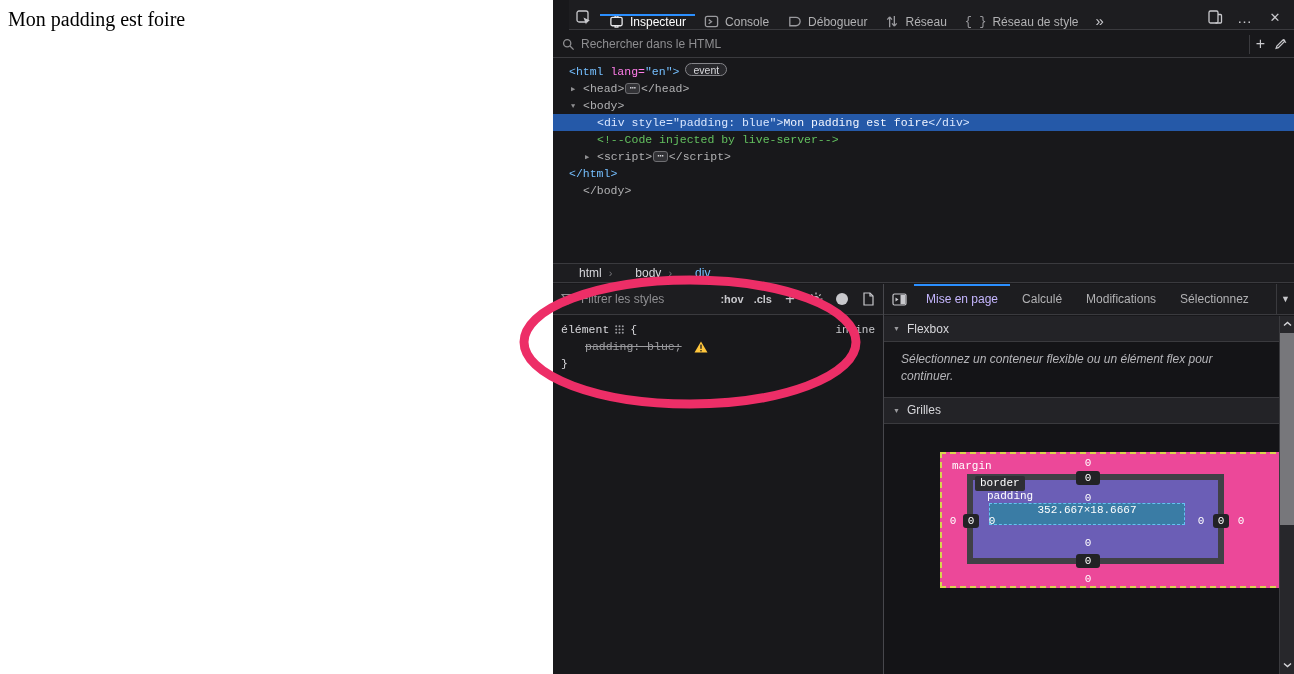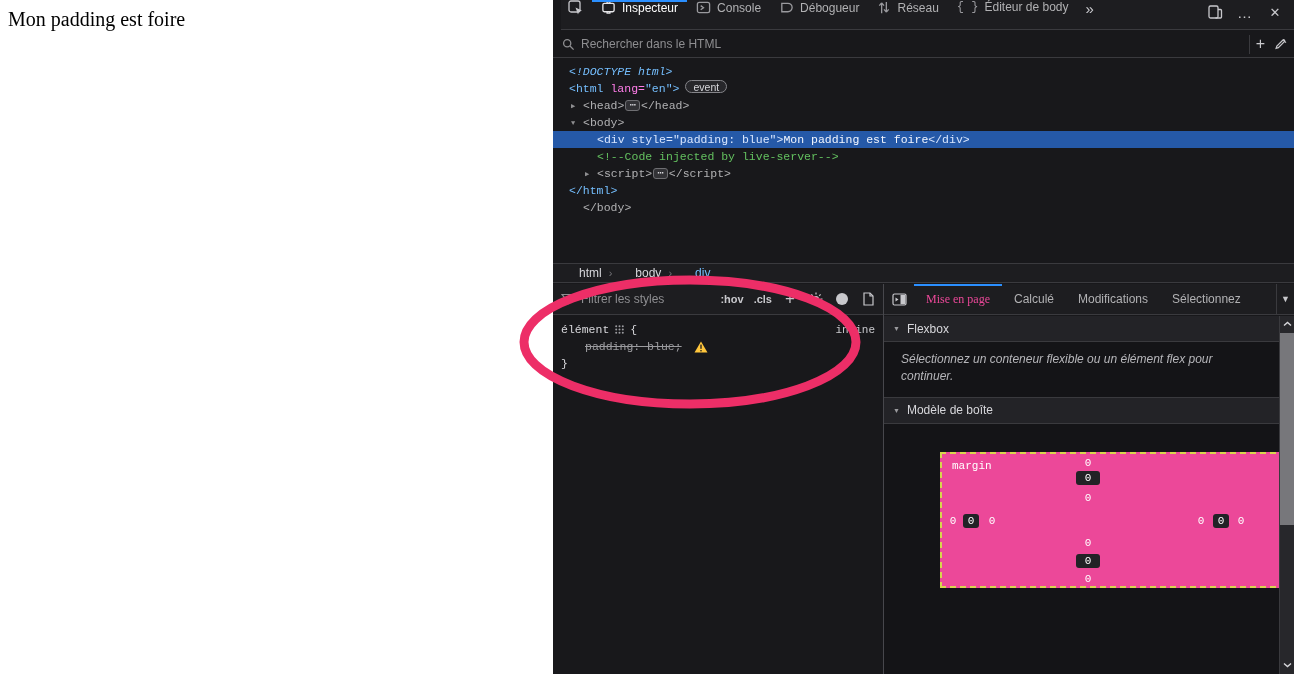--- a/index.html
+++ b/index.html
@@ -8,22 +8,22 @@
 
   
   .page { position:absolute; left:0; top:0; width:553px; height:674px; background:#ffffff; }
   .page-text { margin:8px; font:20px "Liberation Serif", serif; color:#000; }
 
   
   .devtools { position:absolute; left:553px; top:0; width:741px; height:674px;
               background:#18181b; color:#b1b1b3; font-size:12px; }
 
   
-  .dt-toolbar { position:absolute; left:8px; top:0; right:0; height:30px; background:#1d1d20;
-                border-bottom:1px solid #3a3a3e; display:flex; align-items:flex-start; }
+  .dt-toolbar { position:absolute; left:16px; top:0; right:0; height:30px; background:#1d1d20;
+                border-bottom:1px solid #3a3a3e; display:flex; align-items:flex-end; }
   .pick-btn { width:30px; display:flex; align-items:center; justify-content:center; color:#c8c8cc; }
   .vsep { width:1px; background:#3a3a3e; margin:4px 0; }
   .dt-tab { display:flex; align-items:center; gap:6px; padding:0 9px; position:relative; color:#b1b1b3; cursor:default; }
   .dt-tab .ticon { display:flex; color:#9a9a9e; }
   .dt-tab.active { color:#ffffff; }
   .dt-tab.active .ticon { color:#e6e6e9; }
   .dt-tab.active::before { content:""; position:absolute; left:0; right:0; top:0; height:2px; background:#2b8fff; }
   .tab-overflow { display:flex; align-items:center; padding:0 8px; font-size:15px; color:#c8c8cc; }
   .dt-toolbar-right { margin-left:auto; display:flex; align-items:center; gap:4px; padding-right:6px; }
   .tbtn { width:26px; height:24px; display:flex; align-items:center; justify-content:center; color:#c8c8cc; }
@@ -86,21 +86,21 @@
   .rule-source { margin-left:auto; color:#c8c8cc; font:11px "Liberation Mono",monospace; }
   .rule-decl { padding-left:24px; gap:12px; }
   .struck { color:#9b9b9f; text-decoration:line-through; }
 
   
   .layout-pane { flex:1; position:relative; background:#18181b; overflow:hidden; }
   .layout-tabs { height:31px; border-bottom:1px solid #3a3a3e; background:#1d1d20;
                  display:flex; align-items:stretch; }
   .lt-icon { width:30px; display:flex; align-items:center; justify-content:center; color:#c8c8cc; }
   .ltab { display:flex; align-items:center; padding:0 12px; position:relative; color:#b1b1b3; }
-  .ltab.active { color:#ec4899;font-family:Liberation Serif, serif; }
+  .ltab.active { color:#c4b5fd; }
   .ltab.active::before { content:""; position:absolute; left:0; right:0; top:0; height:2px; background:#2b8fff; }
   .ltab-dd { margin-left:auto; width:18px; display:flex; align-items:center; justify-content:center;
              color:#c8c8cc; border-left:1px solid #3a3a3e; font-size:9px; }
   .layout-body { position:absolute; left:0; top:32px; right:15px; bottom:0; }
   .sec-header { height:26px; background:#232327; border-bottom:1px solid #3a3a3e;
                 display:flex; align-items:center; gap:7px; padding:0 9px; color:#d7d7db; }
   .sec-header .tw { font-size:7px; color:#9a9a9e; }
   .sec-msg { background:#141417; border-bottom:1px solid #3a3a3e; padding:9px 26px 11px 17px;
              color:#b6b6ba; font-style:italic; line-height:1.45; }
   .bm-area { position:relative; background:#141417; height:100%; }
@@ -187,21 +187,21 @@
           <svg width="14" height="15" viewBox="0 0 14 16" fill="none" stroke="currentColor" stroke-width="1.4">
             <path d="M4.5 14 V3 M4.5 3 l-2.5 3 M4.5 3 l2.5 3"></path>
             <path d="M9.5 2 V13 M9.5 13 l-2.5 -3 M9.5 13 l2.5 -3"></path>
           </svg>
         </span>
         <span>Réseau</span>
       </div>
 
       <div class="dt-tab">
         <span class="ticon" style="font:12px 'Liberation Mono',monospace;">{&nbsp;}</span>
-        <span>Éditeur de body</span>
+        <span>Réseau de style</span>
       </div>
 
       <div class="tab-overflow">»</div>
 
       <div class="dt-toolbar-right">
         <div class="tbtn">
           <svg width="16" height="16" viewBox="0 0 16 16" fill="none" stroke="currentColor" stroke-width="1.3">
             <rect x="2" y="2" width="9" height="12" rx="1.5"></rect>
             <path d="M11 5.5 h2.5 a1 1 0 0 1 1 1 v6.5 a1 1 0 0 1 -1 1 h-5"></path>
           </svg>
@@ -223,23 +223,20 @@
         <span class="plus-btn">+</span>
         <span class="mini-ico-btn" style="width:auto;height:auto;">
           <svg width="13" height="13" viewBox="0 0 14 14" fill="none" stroke="currentColor" stroke-width="1.3">
             <path d="M9 2.2 l2.8 2.8 M10.4 3.6 l-6.8 6.8 -2.4 0.8 0.8 -2.4 6.8 -6.8 a1.2 1.2 0 0 1 1.6 1.6 Z"></path>
           </svg>
         </span>
       </div>
     </div>
 
     <div class="markup">
-      <div class="mrow">
-        <span class="c-doctype">&lt;!DOCTYPE html&gt;</span>
-      </div>
       <div class="mrow">
         <span class="c-tag">&lt;html </span><span class="c-attr">lang=</span><span class="c-val">"en"</span><span class="c-tag">&gt;</span><span class="badge-pill">event</span>
       </div>
       <div class="mrow lvl1">
         <span class="twisty">▶</span><span class="c-gray">&lt;head&gt;</span><span class="badge-dots">⋯</span><span class="c-gray">&lt;/head&gt;</span>
       </div>
       <div class="mrow lvl1">
         <span class="twisty">▼</span><span class="c-gray">&lt;body&gt;</span>
       </div>
       <div class="mrow lvl2 selected">
@@ -360,25 +357,25 @@
           <div class="ltab-dd">▼</div>
         </div>
 
         <div class="layout-body">
           <div class="sec-header">
             <span class="tw">▼</span>
             <span>Flexbox</span>
           </div>
           <div class="sec-msg">Sélectionnez un conteneur flexible ou un élément flex pour continuer.</div>
 
-
           <div class="sec-header">
             <span class="tw">▼</span>
-            <span>Modèle de boîte</span>
-          </div>
+            <span>Grilles</span>
+          </div>
+
 
           <div class="bm-area">
             <div class="bm-margin">
               <span class="bm-label" style="left:10px; top:6px;">margin</span>
 
               <span class="bm-val" style="left:134px; top:2px;">0</span>
               <span class="bm-val bm-chip" style="left:134px; top:17px;">0</span>
               <span class="bm-val" style="left:134px; top:37px;">0</span>
 
               <span class="bm-val" style="left:2px;  top:60px; width:18px;">0</span>
@@ -386,20 +383,25 @@
               <span class="bm-val" style="left:41px; top:60px; width:18px;">0</span>
 
               <span class="bm-val" style="left:250px; top:60px; width:18px;">0</span>
               <span class="bm-val bm-chip" style="left:271px; top:60px; width:16px;">0</span>
               <span class="bm-val" style="left:290px; top:60px; width:18px;">0</span>
 
               <span class="bm-val" style="left:134px; top:82px;">0</span>
               <span class="bm-val bm-chip" style="left:134px; top:100px;">0</span>
               <span class="bm-val" style="left:134px; top:118px;">0</span>
 
+              <div class="bm-border">
+                <span class="bm-border-chip bm-font">border</span>
+                <span class="bm-label" style="left:14px; top:10px;">padding</span>
+                <div class="bm-content">352.667×18.6667</div>
+              </div>
             </div>
           </div>
         </div>
 
         <div class="scrollbar">
           <div class="sb-arrow" style="top:0;">
             <svg width="9" height="6" viewBox="0 0 9 6" fill="none" stroke="currentColor" stroke-width="1.4">
                 <path d="M1 4.5 L4.5 1.5 L8 4.5"></path>
               </svg>
           </div>

